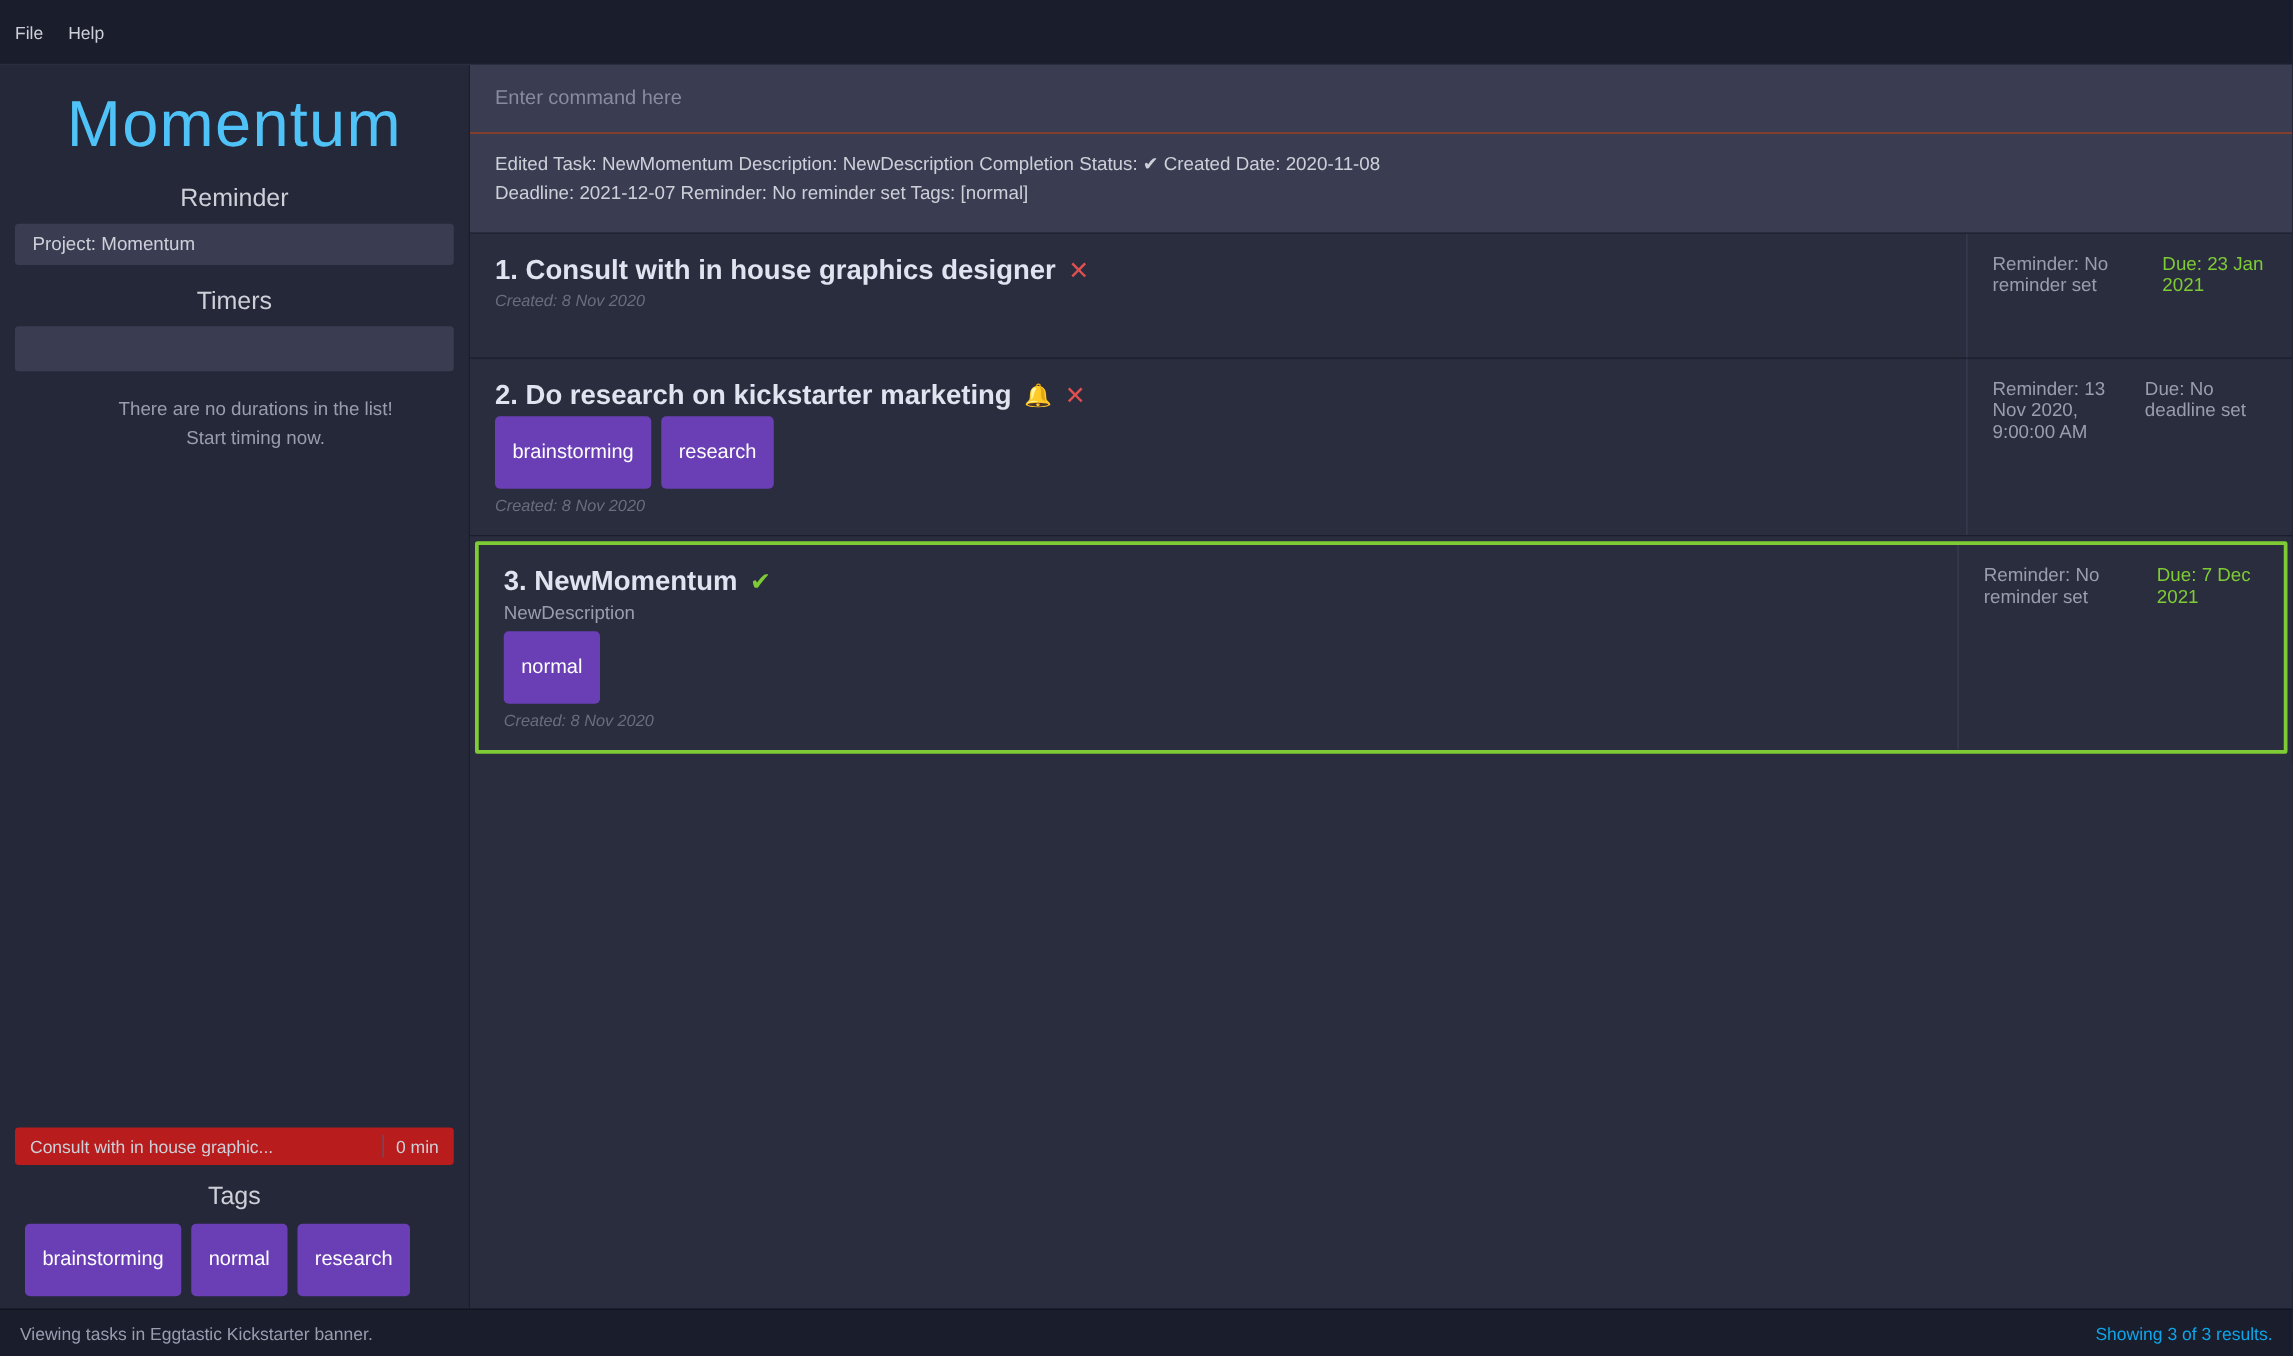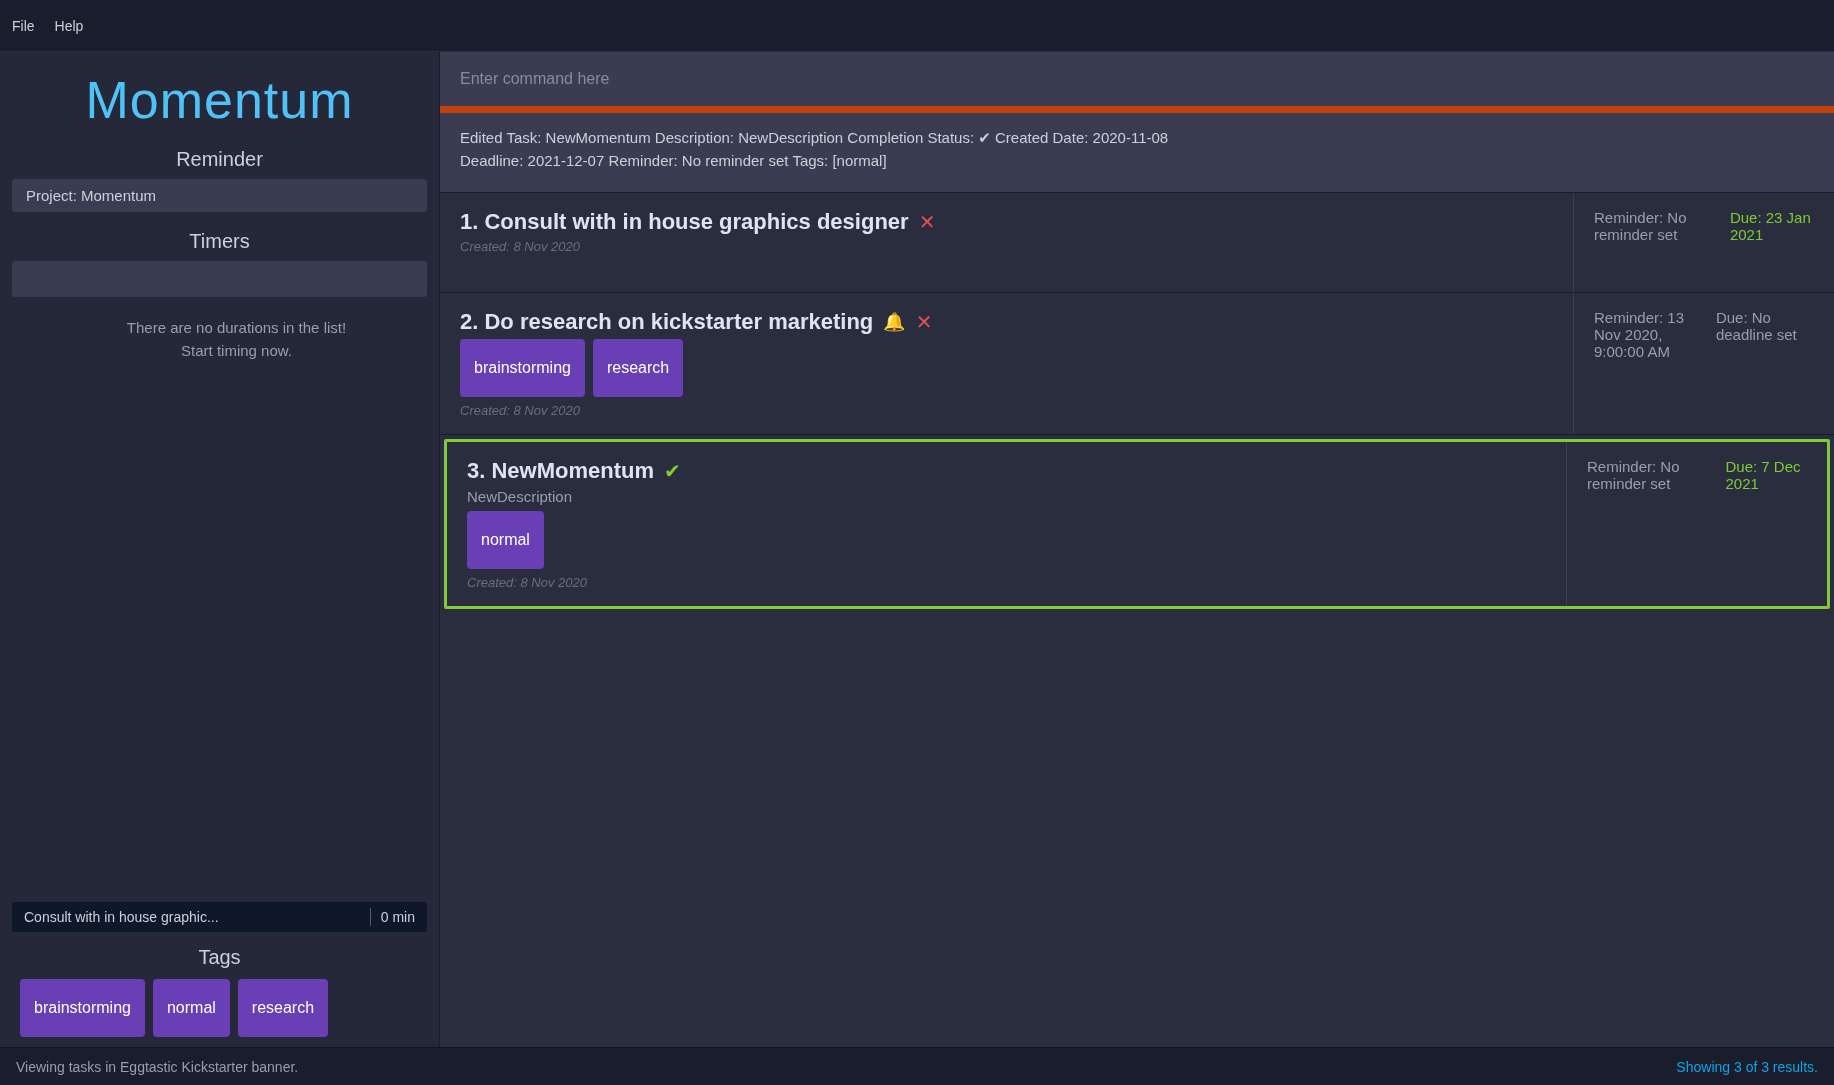--- a/index.html
+++ b/index.html
@@ -29,21 +29,21 @@
       cursor: pointer;
     }
     
     .main-container {
       display: flex;
       flex: 1;
       overflow: hidden;
     }
     
     .sidebar {
-      width: 440px;
+      width: 376px;
       background: #252838;
       display: flex;
       flex-direction: column;
       border-right: 1px solid #1a1d2b;
       flex-shrink: 0;
     }
     .sidebar-title {
       text-align: center;
       font-size: 52px;
       font-weight: 300;
@@ -84,21 +84,21 @@
       font-size: 15px;
       color: #9a9db0;
       padding: 8px 20px;
       line-height: 1.5;
       margin-left: 34px;
     }
     .sidebar-task-row {
       display: flex;
       align-items: center;
       margin: auto 12px 0;
-      background: #0f172a;
+      background: #b91c1c;
       padding: 6px 12px;
       border-radius: 3px;
     }
     .sidebar-task-row-label {
       flex: 1;
       font-size: 14px;
       color: #cdd0d8;
       overflow: hidden;
       text-overflow: ellipsis;
       white-space: nowrap;
@@ -139,21 +139,21 @@
     }
     
     .content {
       flex: 1;
       display: flex;
       flex-direction: column;
       background: #2a2d3e;
     }
     .command-bar {
       background: #3a3d52;
-      border-bottom: 7px solid #c2410c;
+      border-bottom: 1px solid #c2410c;
       padding: 0;
     }
     .command-input {
       width: 100%;
       background: transparent;
       border: none;
       outline: none;
       color: #888ba0;
       font-size: 16px;
       padding: 18px 20px;

